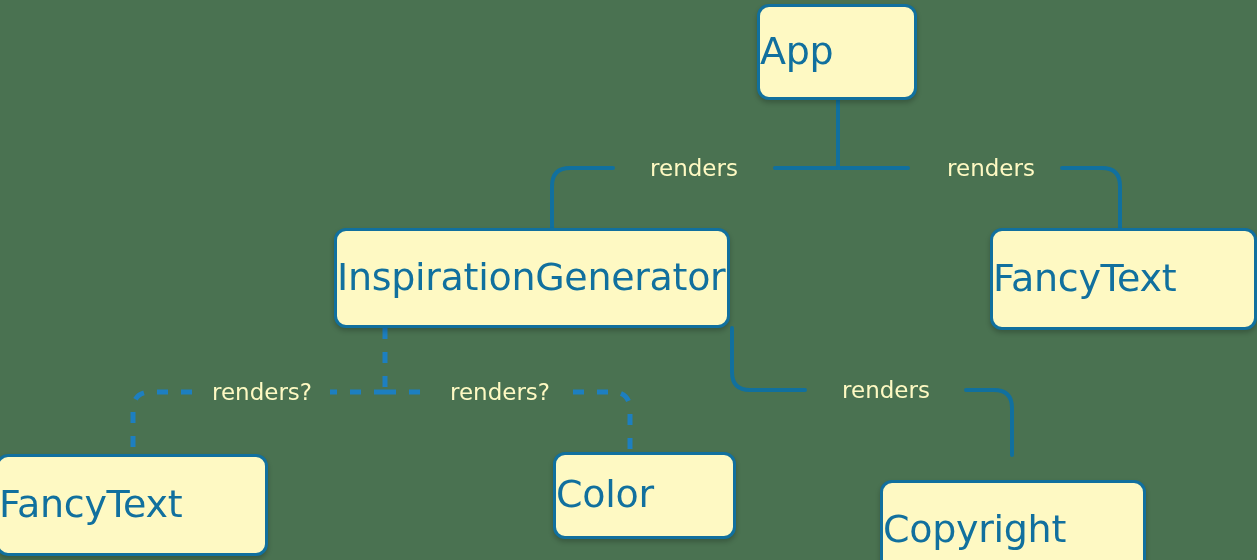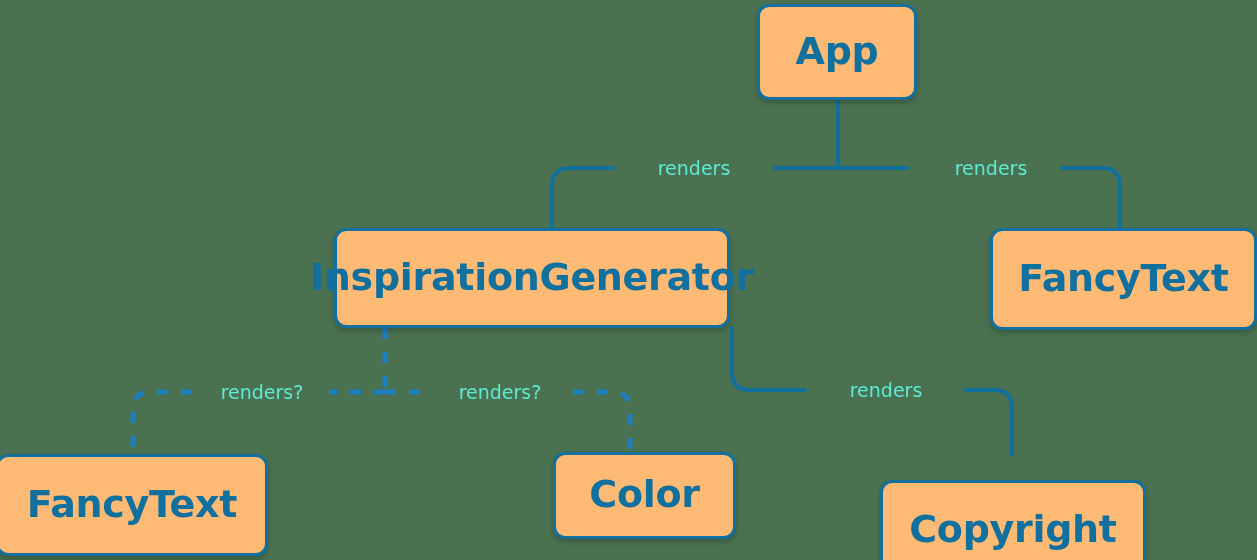--- a/index.html
+++ b/index.html
@@ -22,42 +22,42 @@
   #edge-layer {
     position: absolute;
     left: 0;
     top: 0;
     width: 1257px;
     height: 560px;
   }
   .node {
     position: absolute;
     box-sizing: border-box;
-    background: #fdba74;
+    background: #fef9c3;
     border: 3px solid #11709e;
     border-radius: 12px;
     display: flex;
     align-items: center;
-    justify-content: center;
+    justify-content: flex-start;
     color: #11709e;
     font-size: 38px;
-    font-weight: 700;
+    font-weight: 400;
     letter-spacing: -0.3px;
     box-shadow: 0 3px 5px rgba(0,0,0,0.22);
     white-space: nowrap;
   }
   .node-label {
     display: block;
     line-height: 1;
     padding-bottom: 3px;
   }
   .edge-label {
     position: absolute;
-    color: #5eead4;
-    font-size: 19px;
+    color: #fef9c3;
+    font-size: 23px;
     line-height: 1;
     white-space: nowrap;
     transform: translate(-50%, -50%);
   }
 </style>
 </head>
 <body>
 
 <div id="diagram-root">
 

